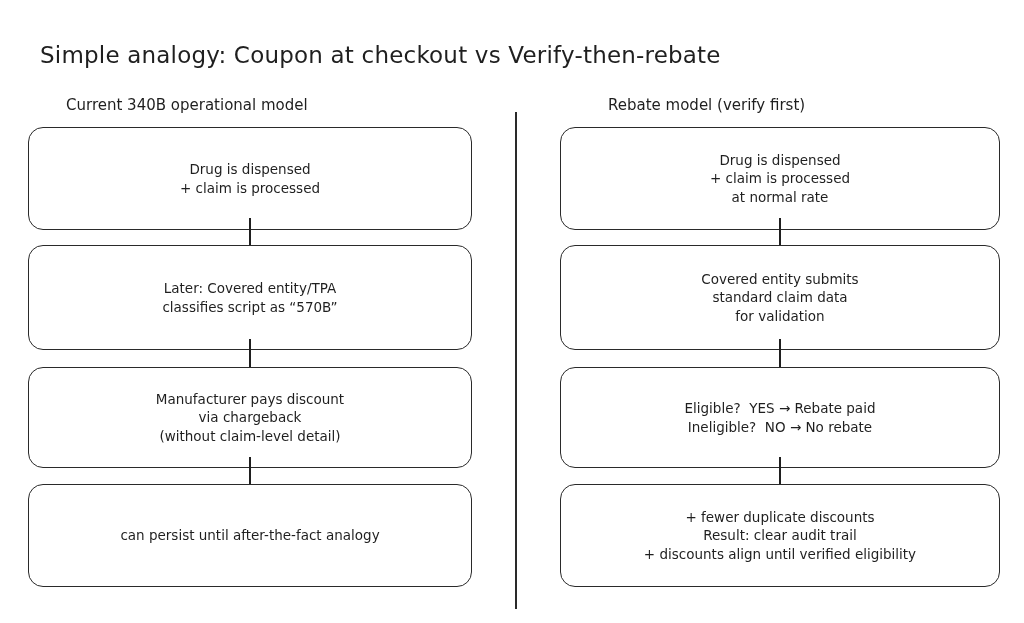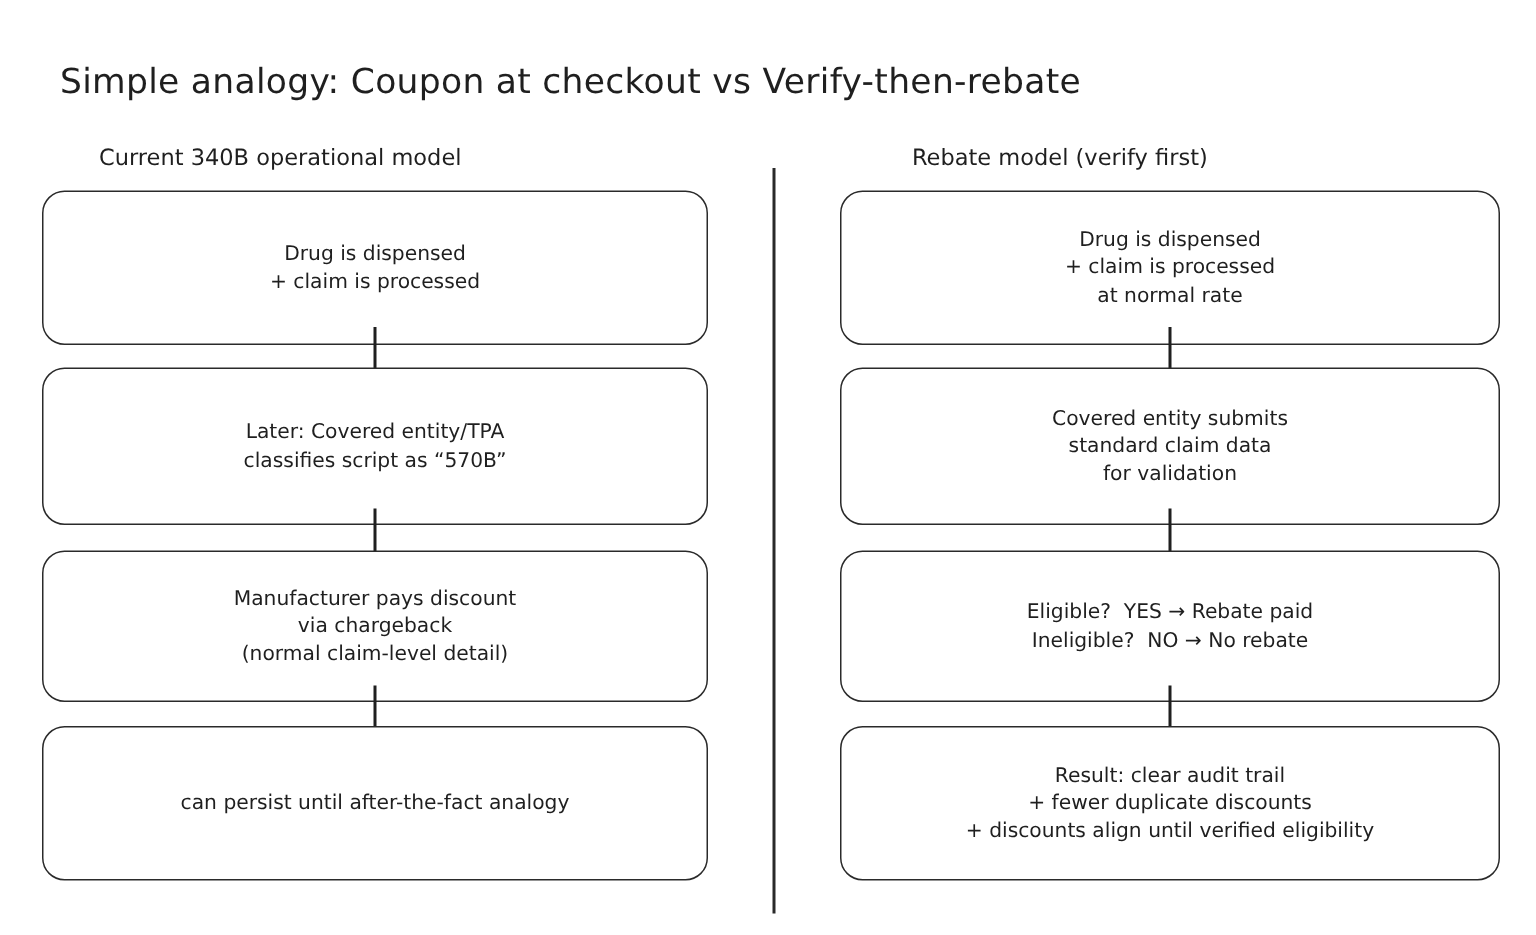--- a/index.html
+++ b/index.html
@@ -103,21 +103,21 @@
       <div>
         <span class="line">Later: Covered entity/TPA</span>
         <span class="line">classifies script as “570B”</span>
       </div>
     </div>
     <div class="arrow a1"></div>
     <div class="box b2">
       <div>
         <span class="line">Manufacturer pays discount</span>
         <span class="line">via chargeback</span>
-        <span class="line">(normal claim-level detail)</span>
+        <span class="line">(without claim-level detail)</span>
       </div>
     </div>
     <div class="arrow a2"></div>
     <div class="box b3">
       <div>
         <span class="line">can persist until after-the-fact analogy</span>
       </div>
     </div>
   </div>
 
@@ -140,20 +140,20 @@
     <div class="arrow a1"></div>
     <div class="box b2">
       <div>
         <span class="line">Eligible?  YES → Rebate paid</span>
         <span class="line">Ineligible?  NO → No rebate</span>
       </div>
     </div>
     <div class="arrow a2"></div>
     <div class="box b3">
       <div>
+        <span class="line">+ fewer duplicate discounts</span>
         <span class="line">Result: clear audit trail</span>
-        <span class="line">+ fewer duplicate discounts</span>
         <span class="line">+ discounts align until verified eligibility</span>
       </div>
     </div>
   </div>
 
 </div>
 
 </body></html>

